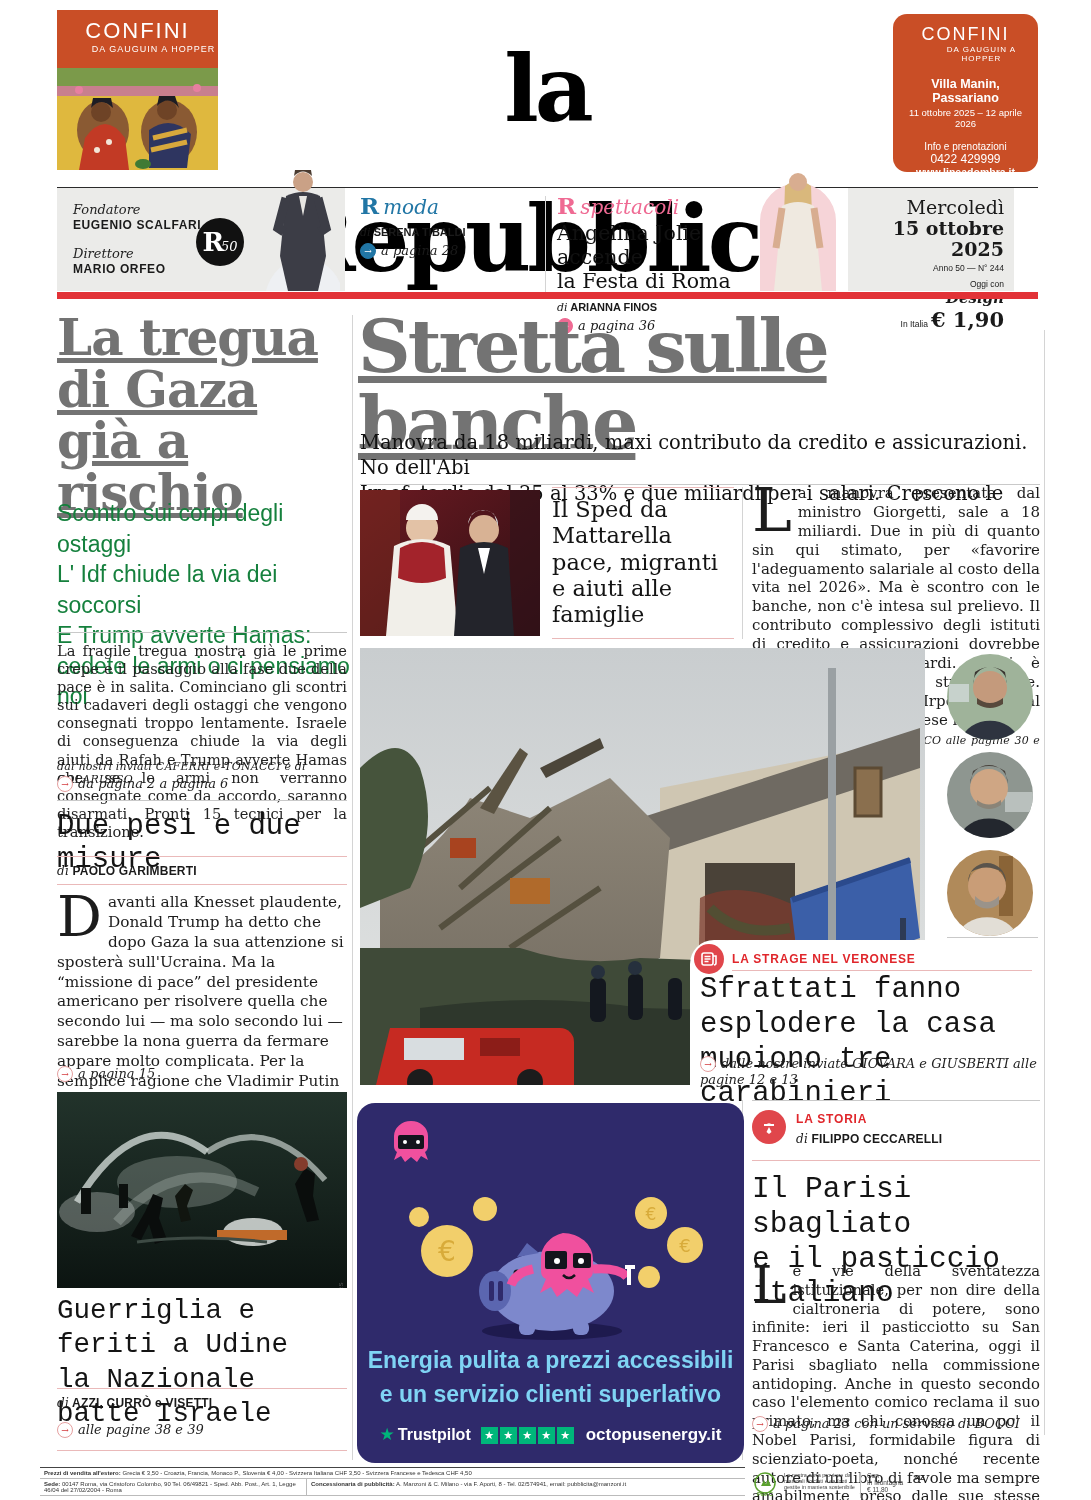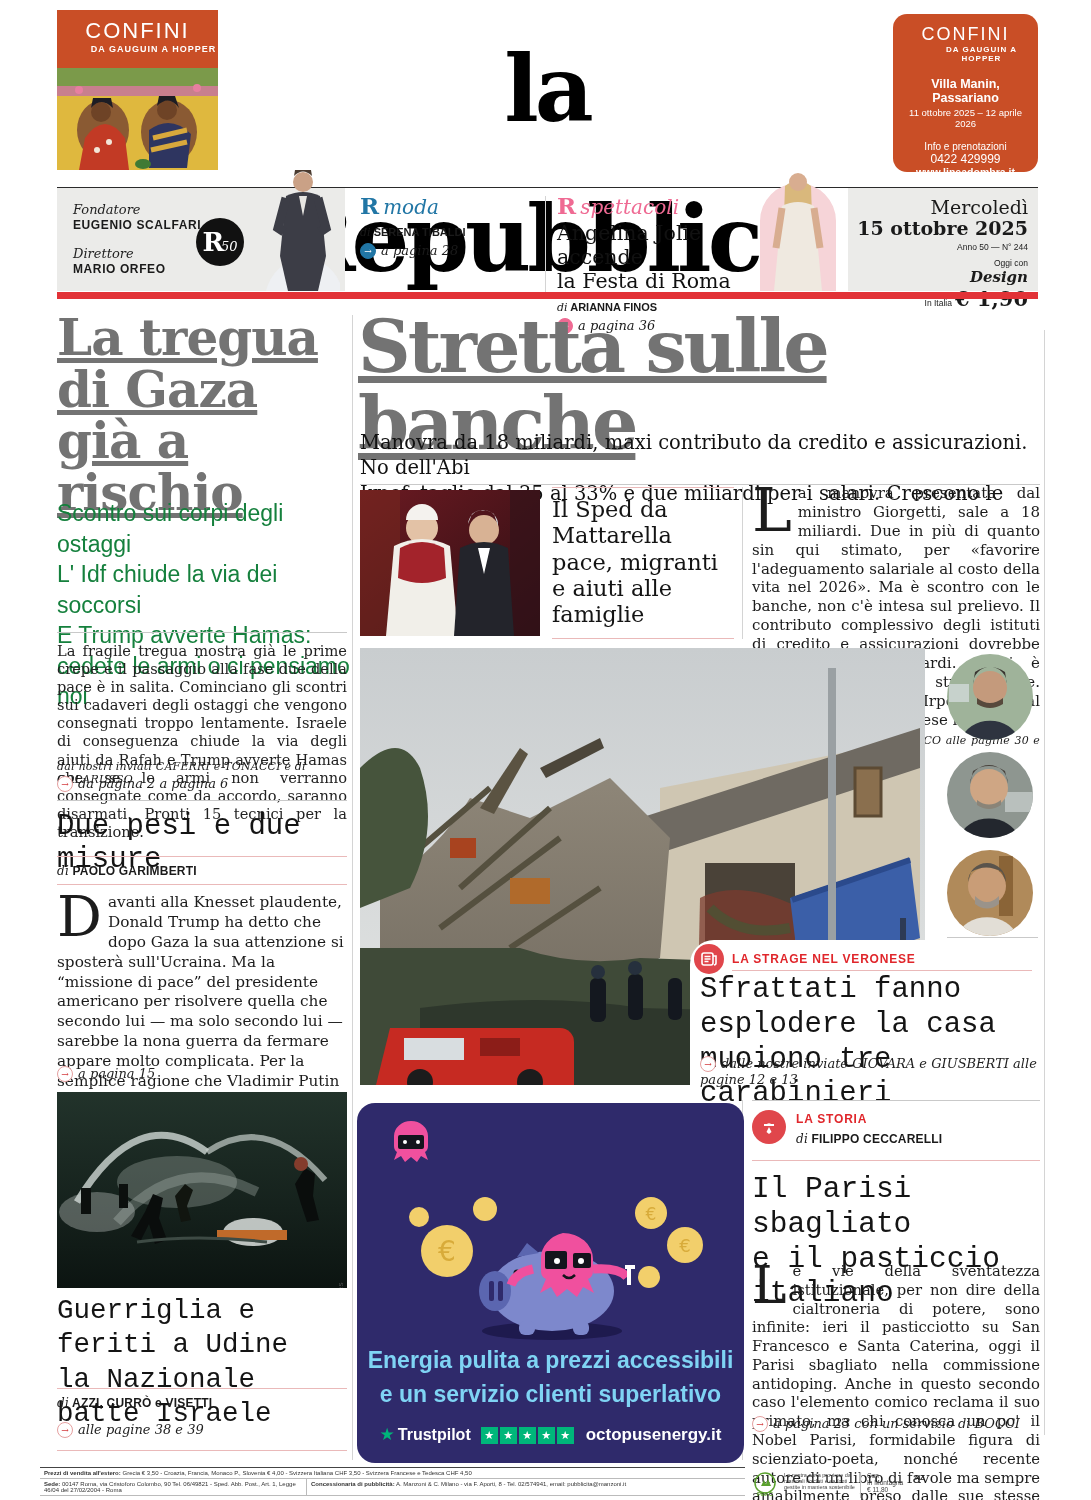--- a/index.html
+++ b/index.html
@@ -10,21 +10,21 @@
 
   
   .hl{position:absolute;height:1px;background:#c9c9c9;}
   .hl-dark{position:absolute;height:1px;background:#2a2a2a;}
   .hl-salmon{position:absolute;height:1px;background:#eab9b9;}
   .vl{position:absolute;width:1px;background:#d4d4d4;}
 
   
   .confini{background:#c94e26;color:#fff;text-align:center;}
   .confini .logo1{font-weight:normal;letter-spacing:2px;}
-  .confini .logo2{font-weight:bold;letter-spacing:1px;padding-left:32px;}
+  .confini .logo2{font-weight:normal;letter-spacing:1px;padding-left:32px;}
   #confini-left{left:57px;top:10px;width:161px;height:160px;}
   #confini-left .adtop{height:58px;padding-top:8px;box-sizing:border-box;}
   #confini-left .logo1{font-size:22px;}
   #confini-left .logo2{font-size:9px;}
   #confini-right{left:893px;top:14px;width:145px;height:158px;border-radius:14px;padding:10px 8px;box-sizing:border-box;}
   #confini-right .logo1{font-size:18px;}
   #confini-right .logo2{font-size:8px;}
   #confini-right .venue{font-size:12.5px;font-weight:bold;margin-top:14px;}
   #confini-right .dates{font-size:9.5px;margin-top:2px;}
   #confini-right .info{font-size:10px;margin-top:12px;}
@@ -35,21 +35,21 @@
     font-family:"DejaVu Serif",serif;font-weight:700;font-size:91px;letter-spacing:-4px;line-height:150px;color:#000;}
 
   .graybox{background:#ebebe9;}
   #founder-box{left:57px;top:188px;width:288px;height:103px;padding:14px 0 0 16px;box-sizing:border-box;}
   .rolelabel{font-family:"DejaVu Serif",serif;font-style:italic;font-size:13px;color:#222;}
   .rolename{font-size:12px;font-weight:bold;letter-spacing:.6px;margin-top:1px;}
   #r50-badge{left:196px;top:218px;width:48px;height:48px;border-radius:50%;background:#111;color:#fff;text-align:center;}
   #r50-badge .r{font-family:"DejaVu Serif",serif;font-size:26px;line-height:48px;font-weight:bold;}
   #r50-badge .n{font-family:"DejaVu Serif",serif;font-style:italic;font-size:13px;margin-left:-3px;}
 
-  #date-box{left:848px;top:188px;width:190px;height:103px;text-align:right;padding:10px 10px 0 0;box-sizing:border-box;}
+  #date-box{left:848px;top:188px;width:166px;height:103px;text-align:right;padding:10px 10px 0 0;box-sizing:border-box;}
   #date-box .wd{font-family:"DejaVu Serif",serif;font-size:19px;line-height:1.05;}
   #date-box .dt{font-family:"DejaVu Serif",serif;font-size:19px;font-weight:bold;line-height:1.1;}
   #date-box .issue{font-size:8.5px;margin-top:3px;color:#222;}
   #date-box .oggi{font-size:8.5px;margin-top:6px;}
   #date-box .supp{font-family:"DejaVu Serif",serif;font-style:italic;font-weight:bold;font-size:15px;}
   #date-box .price{font-family:"DejaVu Serif",serif;font-weight:bold;font-size:21px;}
   #date-box .pl{font-size:8.5px;font-family:"Liberation Sans",sans-serif;font-weight:normal;margin-right:3px;}
 
   .promo .rb{font-family:"DejaVu Serif",serif;font-weight:bold;font-size:23px;}
   .promo .sect{font-family:"DejaVu Serif",serif;font-style:italic;font-size:20px;margin-left:4px;}

